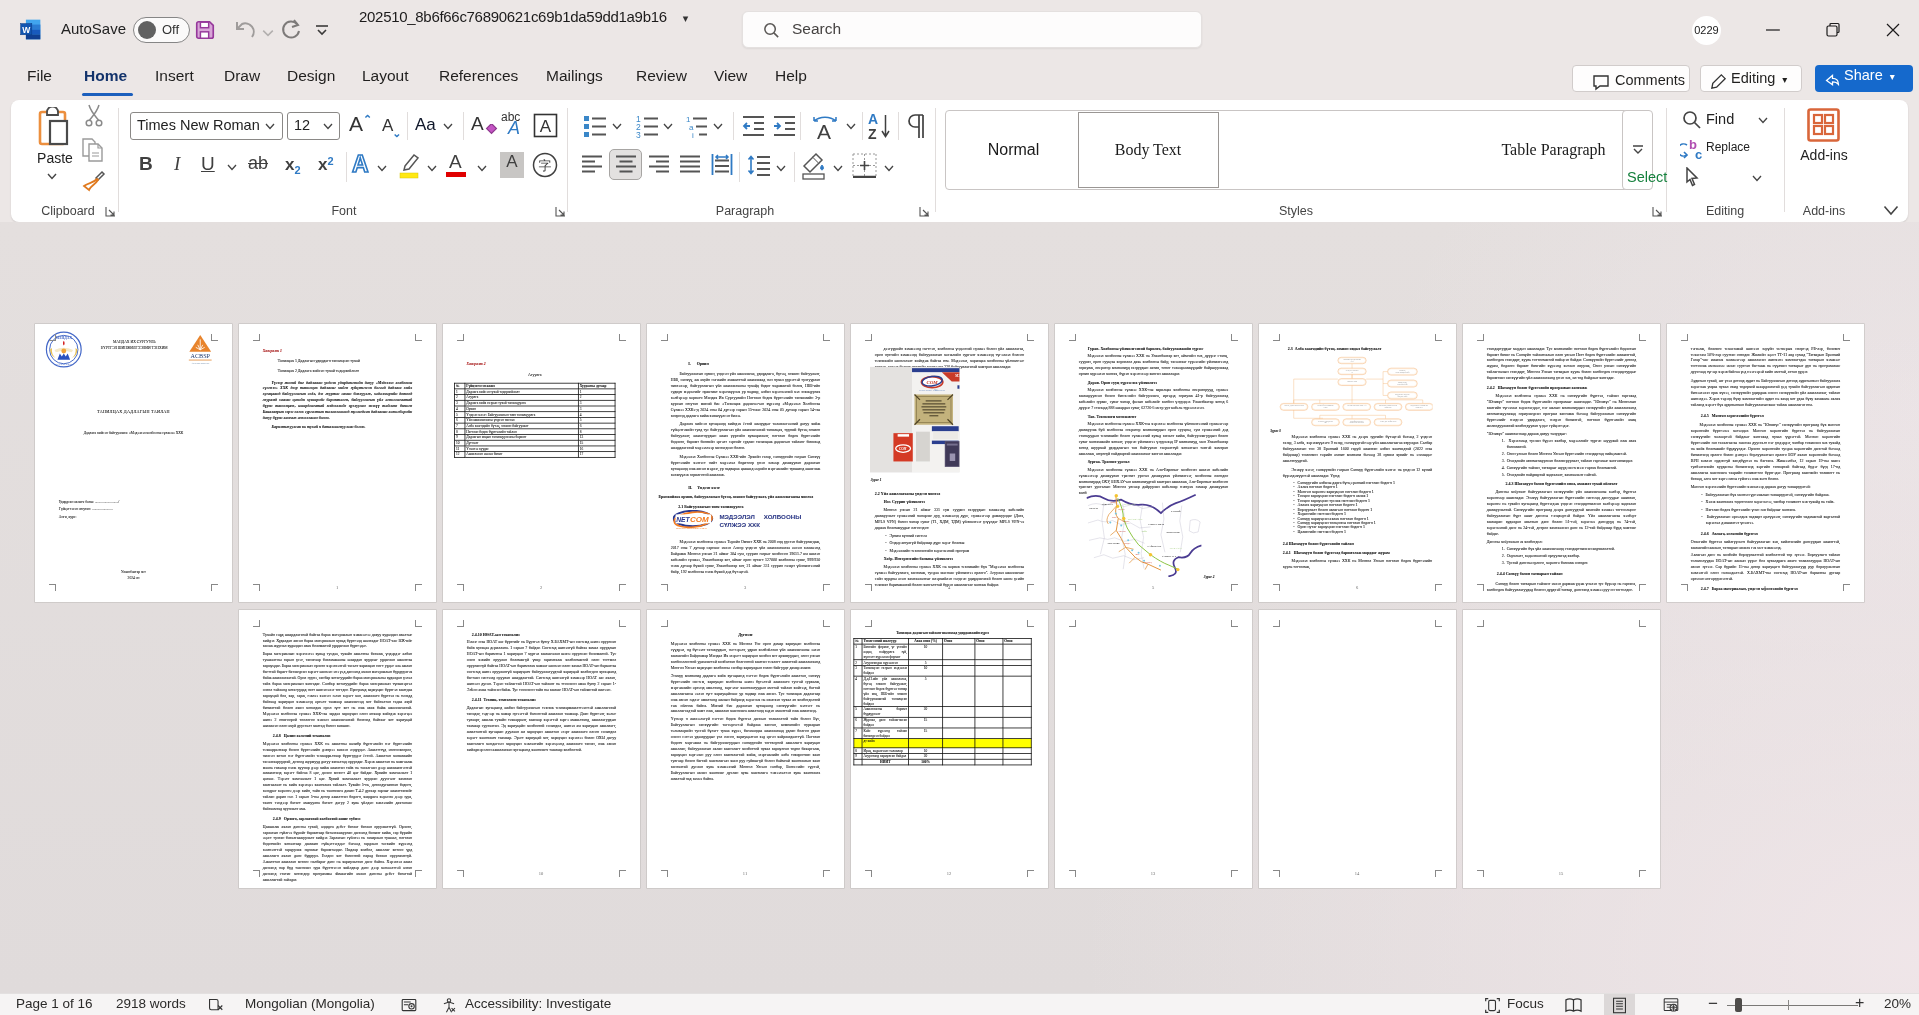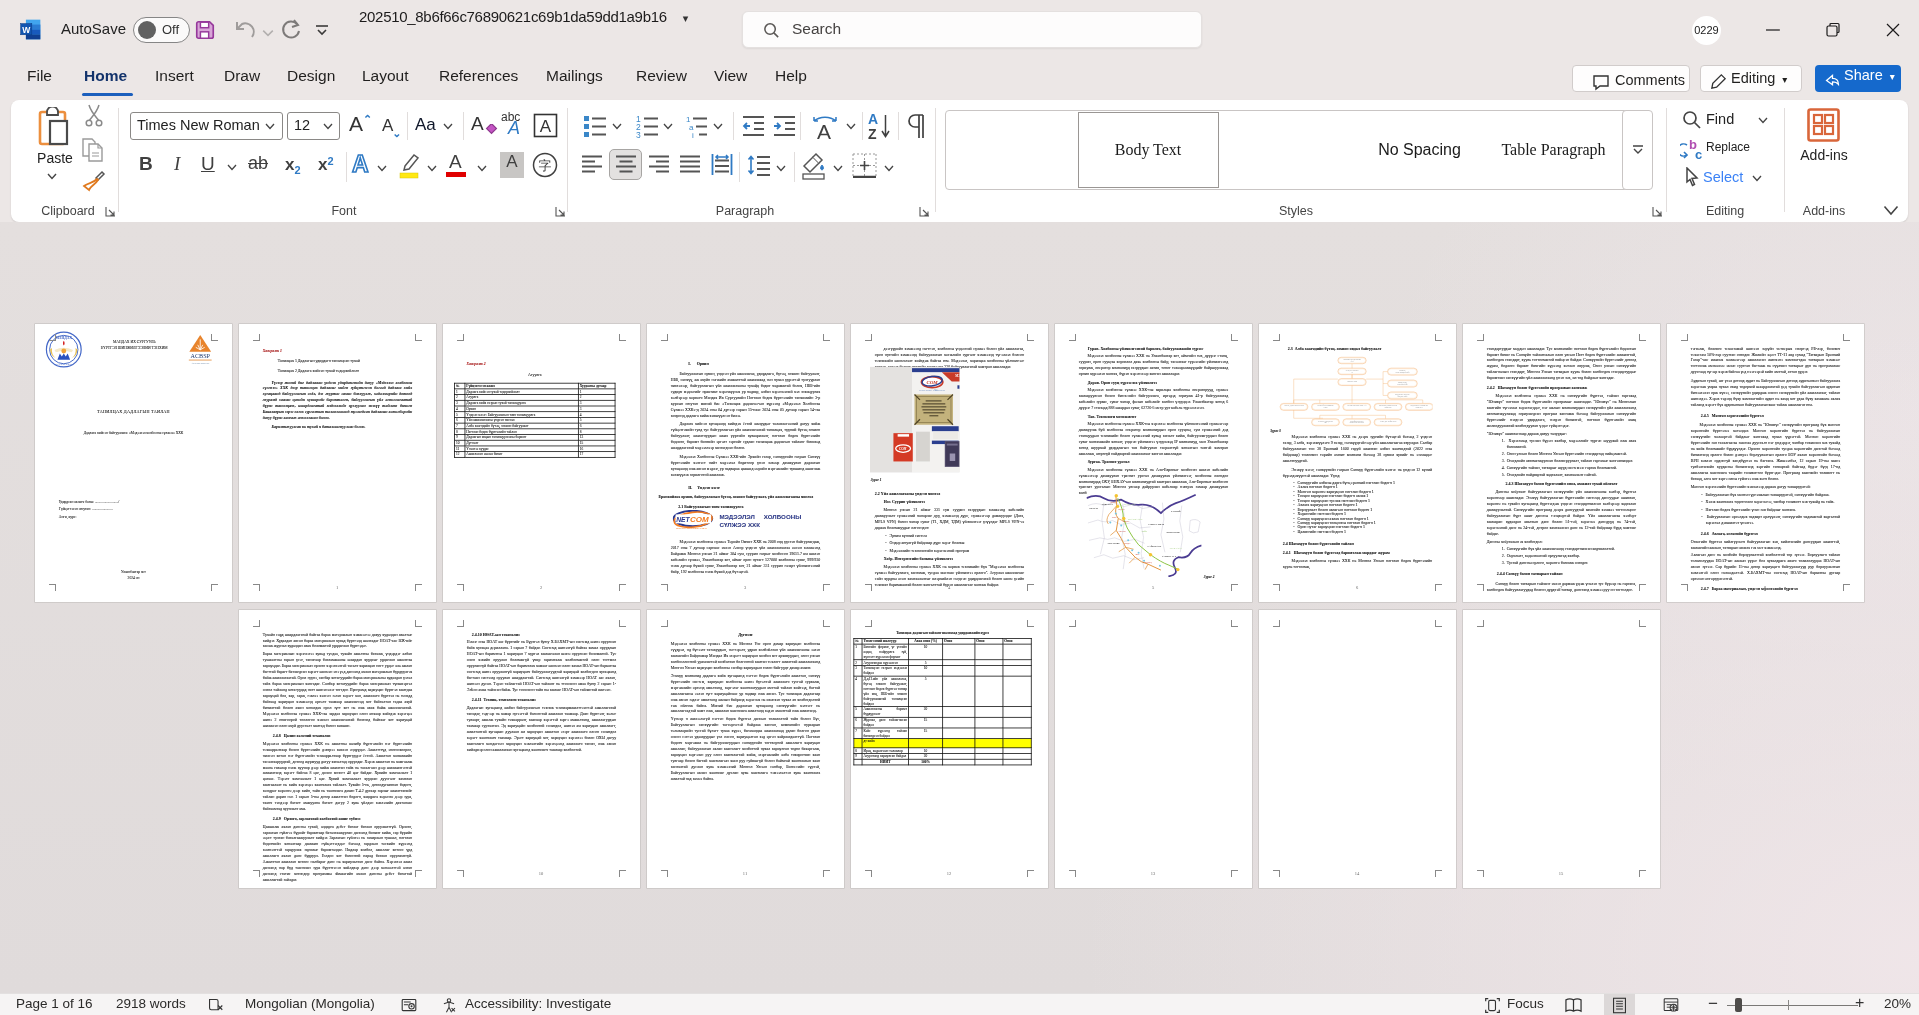--- a/index.html
+++ b/index.html
@@ -136,21 +136,21 @@
   <div class="tab" style="left:546px">Mailings</div>
   <div class="tab" style="left:636px">Review</div>
   <div class="tab" style="left:714px">View</div>
   <div class="tab" style="left:775px">Help</div>
   <div class="rbtn" style="left:1572px;width:118px"><span style="margin-left:10px"></span><svg style="position:relative;top:6px;left:8px" width="20" height="20" viewBox="0 0 20 20">
         <path d="M3 4 h14 v10 h-8 l-4 3 v-3 h-2 z" fill="none" stroke="#333" stroke-width="1.4"></path>
       </svg><span style="position:relative;top:-1px;left:12px">Comments</span></div>
   <div class="rbtn" style="left:1700px;width:102px"><svg style="position:relative;top:6px;left:8px" width="19" height="19" viewBox="0 0 20 20">
         <path d="M13 3 l4 4 -9 9 -5 1 1-5 z" fill="none" stroke="#333" stroke-width="1.4"></path>
       </svg><span style="position:relative;top:-2px;left:11px">Editing</span><span style="position:relative;top:-2px;left:18px;font-size:10px">▾</span></div>
-  <div class="sharebtn" style="left:1815px;width:86px"><svg style="position:relative;top:7px;left:9px" width="17" height="17" viewBox="0 0 20 20">
+  <div class="sharebtn" style="left:1815px;width:98px"><svg style="position:relative;top:7px;left:9px" width="17" height="17" viewBox="0 0 20 20">
         <path d="M3 10 l7-6 v3.5 c5 0 7 3 7 7 -1.5-2-3.5-3-7-3 v3.5 z" fill="none" stroke="#fff" stroke-width="1.5"></path>
       </svg><span style="position:relative;top:-2px;left:12px">Share</span><span style="position:relative;top:-2px;left:19px;font-size:10px">▾</span></div>
 </div>
 
 <div class="ribbon" id="ribbon">
 
  <svg class="ri" style="left:26px;top:7px" width="33" height="40" viewBox="0 0 33 40">
    <rect x="3" y="5" width="25" height="32" rx="2" fill="none" stroke="#ec8f3e" stroke-width="2.6"></rect>
    <path d="M10 8 v-3 a5.5 5.5 0 0 1 11 0 v3 z" fill="#fff" stroke="#4a4a4a" stroke-width="1.8"></path>
    <rect x="13" y="14" width="17" height="23" fill="#fff" stroke="#4a4a4a" stroke-width="2.2"></rect>
@@ -345,23 +345,23 @@
  <svg class="ri" style="left:873px;top:65px" width="10" height="7" viewBox="0 0 10 7">
       <path d="M1 1 L5 5.5 L9 1" fill="none" stroke="#444" stroke-width="1.3"></path>
     </svg>
  <div class="grplabel" style="left:634px">Paragraph</div>
  <svg class="ri" style="left:908px;top:106px" width="11" height="11" viewBox="0 0 11 11">
       <path d="M1 1 V10 H10 M4 4 l5 5 M9 5.5 V9 H5.5" fill="none" stroke="#555" stroke-width="1.1"></path>
     </svg>
  <div class="vsep" style="left:924px"></div>
 
  <div class="stylesbox" style="left:934px;top:10px;width:688px"></div>
+ <div class="styleitem" style="left:940px;width:125px">Normal</div>
  <div class="stylesel"></div>
  <div class="styleitem" style="left:1067px;width:140px;font-family:'Liberation Serif',serif">Body Text</div>
- <div class="styleitem" style="left:1346px;width:125px">No Spacing</div>
  <div class="styleitem" style="left:1475px;width:135px;font-family:'Liberation Serif',serif">Table Paragraph</div>
  <div class="stylesdrop"><svg style="margin-top:34px" width="12" height="10" viewBox="0 0 12 10">
         <path d="M1 1 H11 M2 4 L6 8 L10 4" fill="none" stroke="#444" stroke-width="1.4"></path>
       </svg></div>
  <div class="grplabel" style="left:1185px">Styles</div>
  <svg class="ri" style="left:1641px;top:106px" width="11" height="11" viewBox="0 0 11 11">
       <path d="M1 1 V10 H10 M4 4 l5 5 M9 5.5 V9 H5.5" fill="none" stroke="#555" stroke-width="1.1"></path>
     </svg>
  <div class="vsep" style="left:1655px"></div>
 
@@ -376,21 +376,21 @@
  <svg class="ri" style="left:1669px;top:39px" width="22" height="22" viewBox="0 0 22 22">
       <text x="9" y="10" font-size="13" font-weight="bold" fill="#b14eb1" font-family="Liberation Sans">b</text>
       <text x="15" y="20" font-size="13" font-weight="bold" fill="#2f7ac4" font-family="Liberation Sans">c</text>
       <path d="M7 6 a6 6 0 1 0 0 10" fill="none" stroke="#2f7ac4" stroke-width="1.6"></path>
       <path d="M4 13 l3 3 -3 3" fill="none" stroke="#2f7ac4" stroke-width="1.6"></path>
     </svg>
  <div class="ri" style="left:1695px;top:40px;font-size:12px;color:#222">Replace</div>
  <svg class="ri" style="left:1673px;top:67px" width="17" height="20" viewBox="0 0 17 20">
       <path d="M3 1 L13 11 L8 11.5 L10.5 17.5 L8.5 18.5 L6 12.5 L3 15 z" fill="#fff" stroke="#444" stroke-width="1.5"></path>
     </svg>
- <div class="ri" style="left:1692px;top:69px;font-size:14.5px;color:#3b82f6">Select</div>
+ <div class="ri" style="left:1616px;top:69px;font-size:14.5px;color:#15803d">Select</div>
  <svg class="ri" style="left:1741px;top:75px" width="10" height="7" viewBox="0 0 10 7">
       <path d="M1 1 L5 5.5 L9 1" fill="none" stroke="#444" stroke-width="1.3"></path>
     </svg>
  <div class="grplabel" style="left:1614px">Editing</div>
  <div class="vsep" style="left:1773px"></div>
 
  <svg class="ri" style="left:1796px;top:8px" width="33" height="34" viewBox="0 0 33 34">
       <rect x="1.5" y="1.5" width="30" height="31" rx="2" fill="none" stroke="#d9663a" stroke-width="2.6"></rect>
       <rect x="7" y="7" width="8 " height="8" fill="none" stroke="#d9663a" stroke-width="2.2"></rect>
       <rect x="18" y="7" width="8" height="8" fill="none" stroke="#d9663a" stroke-width="2.2"></rect>

